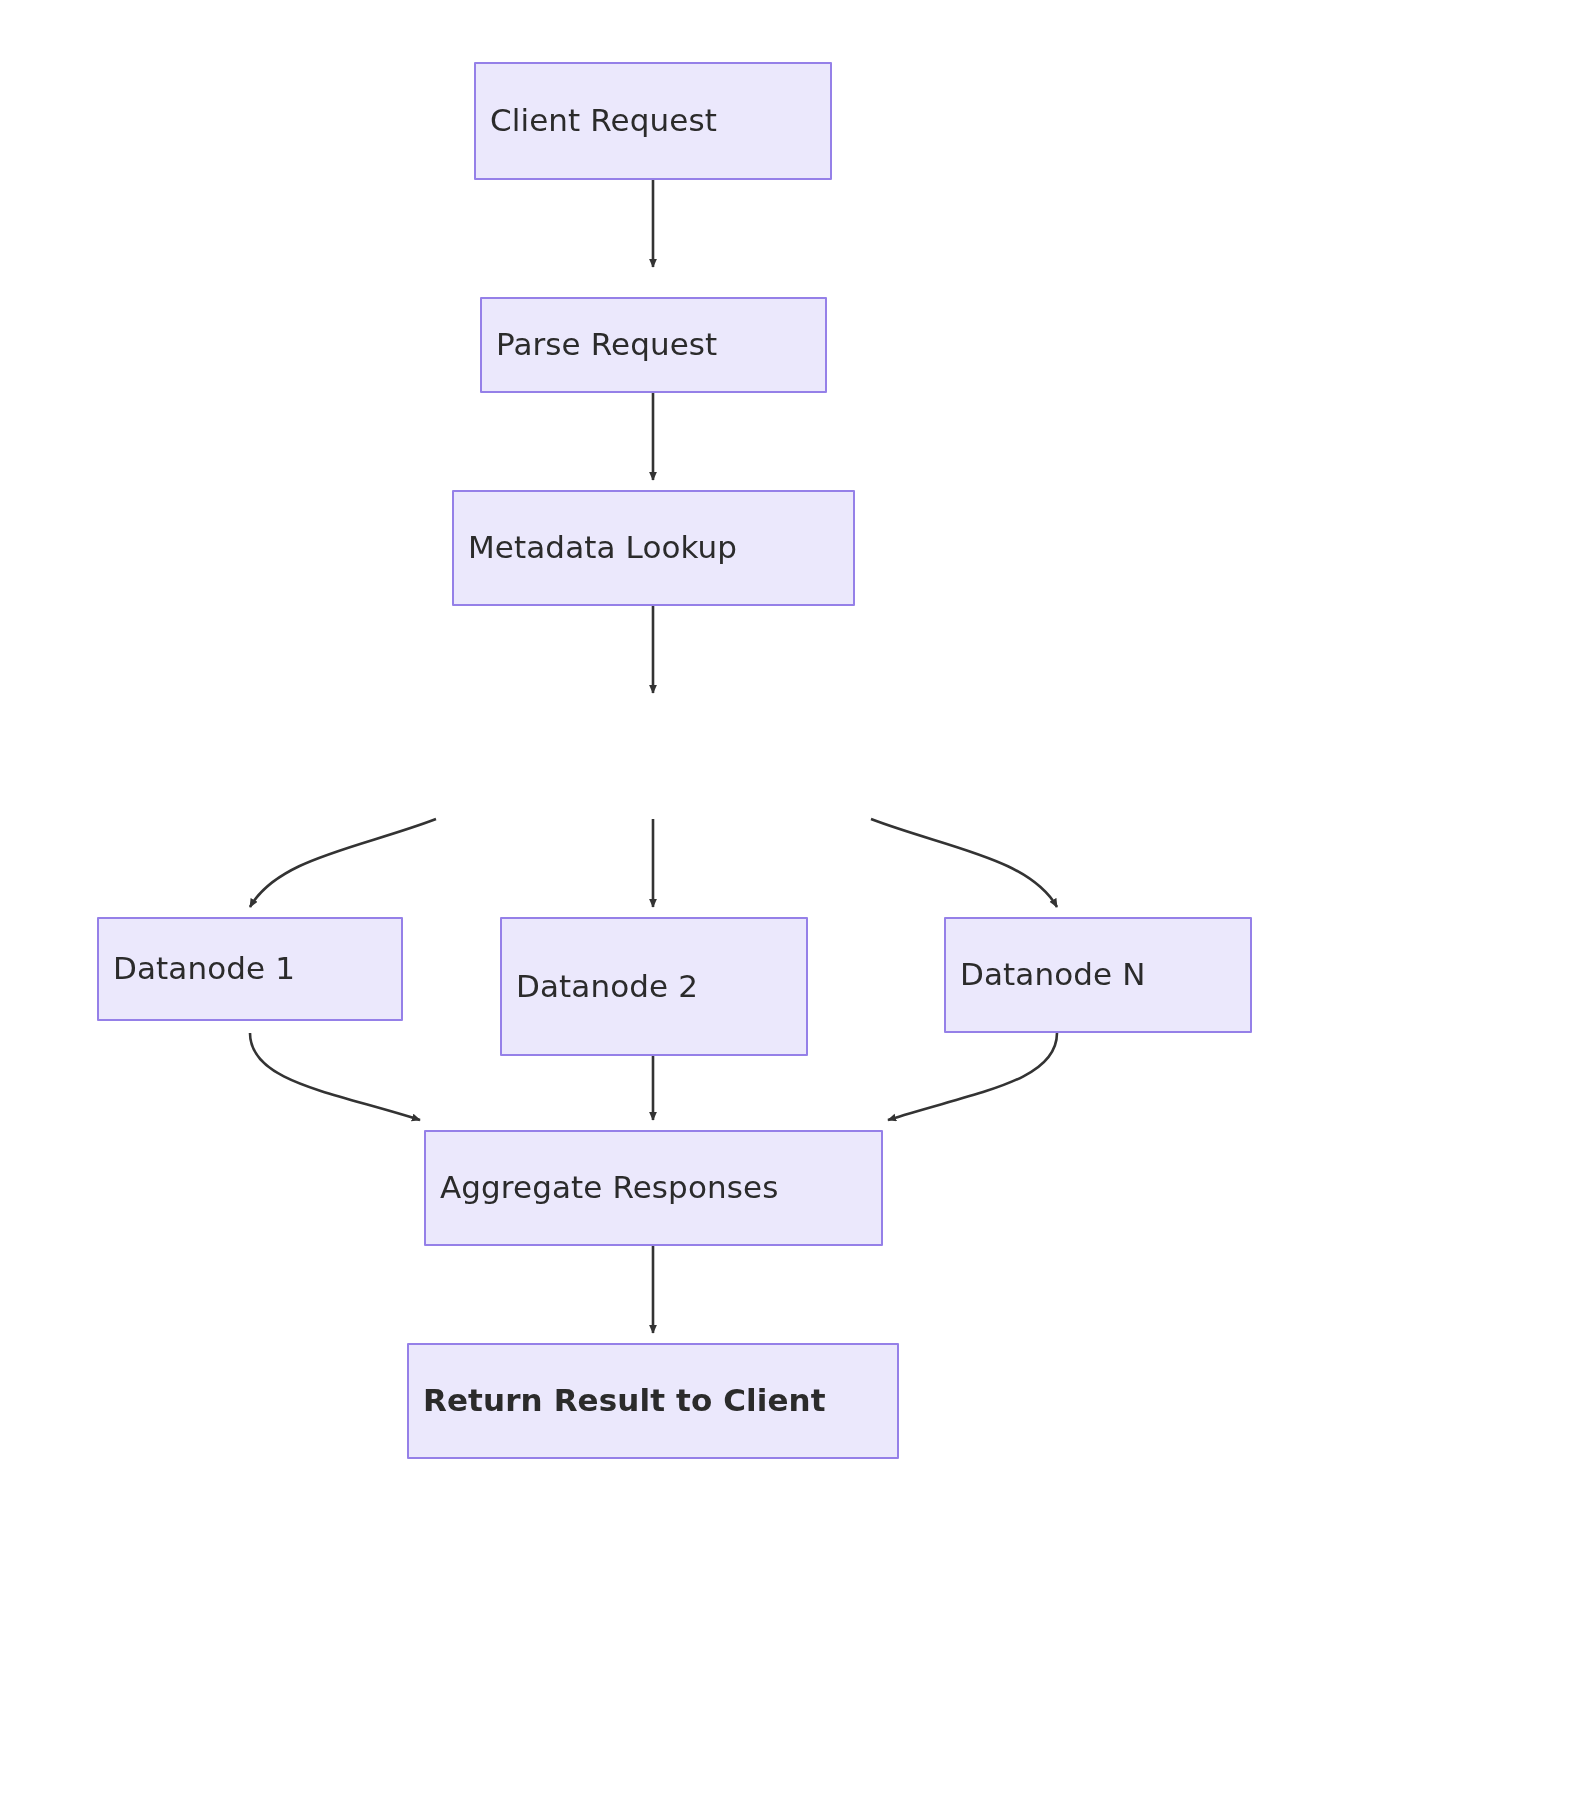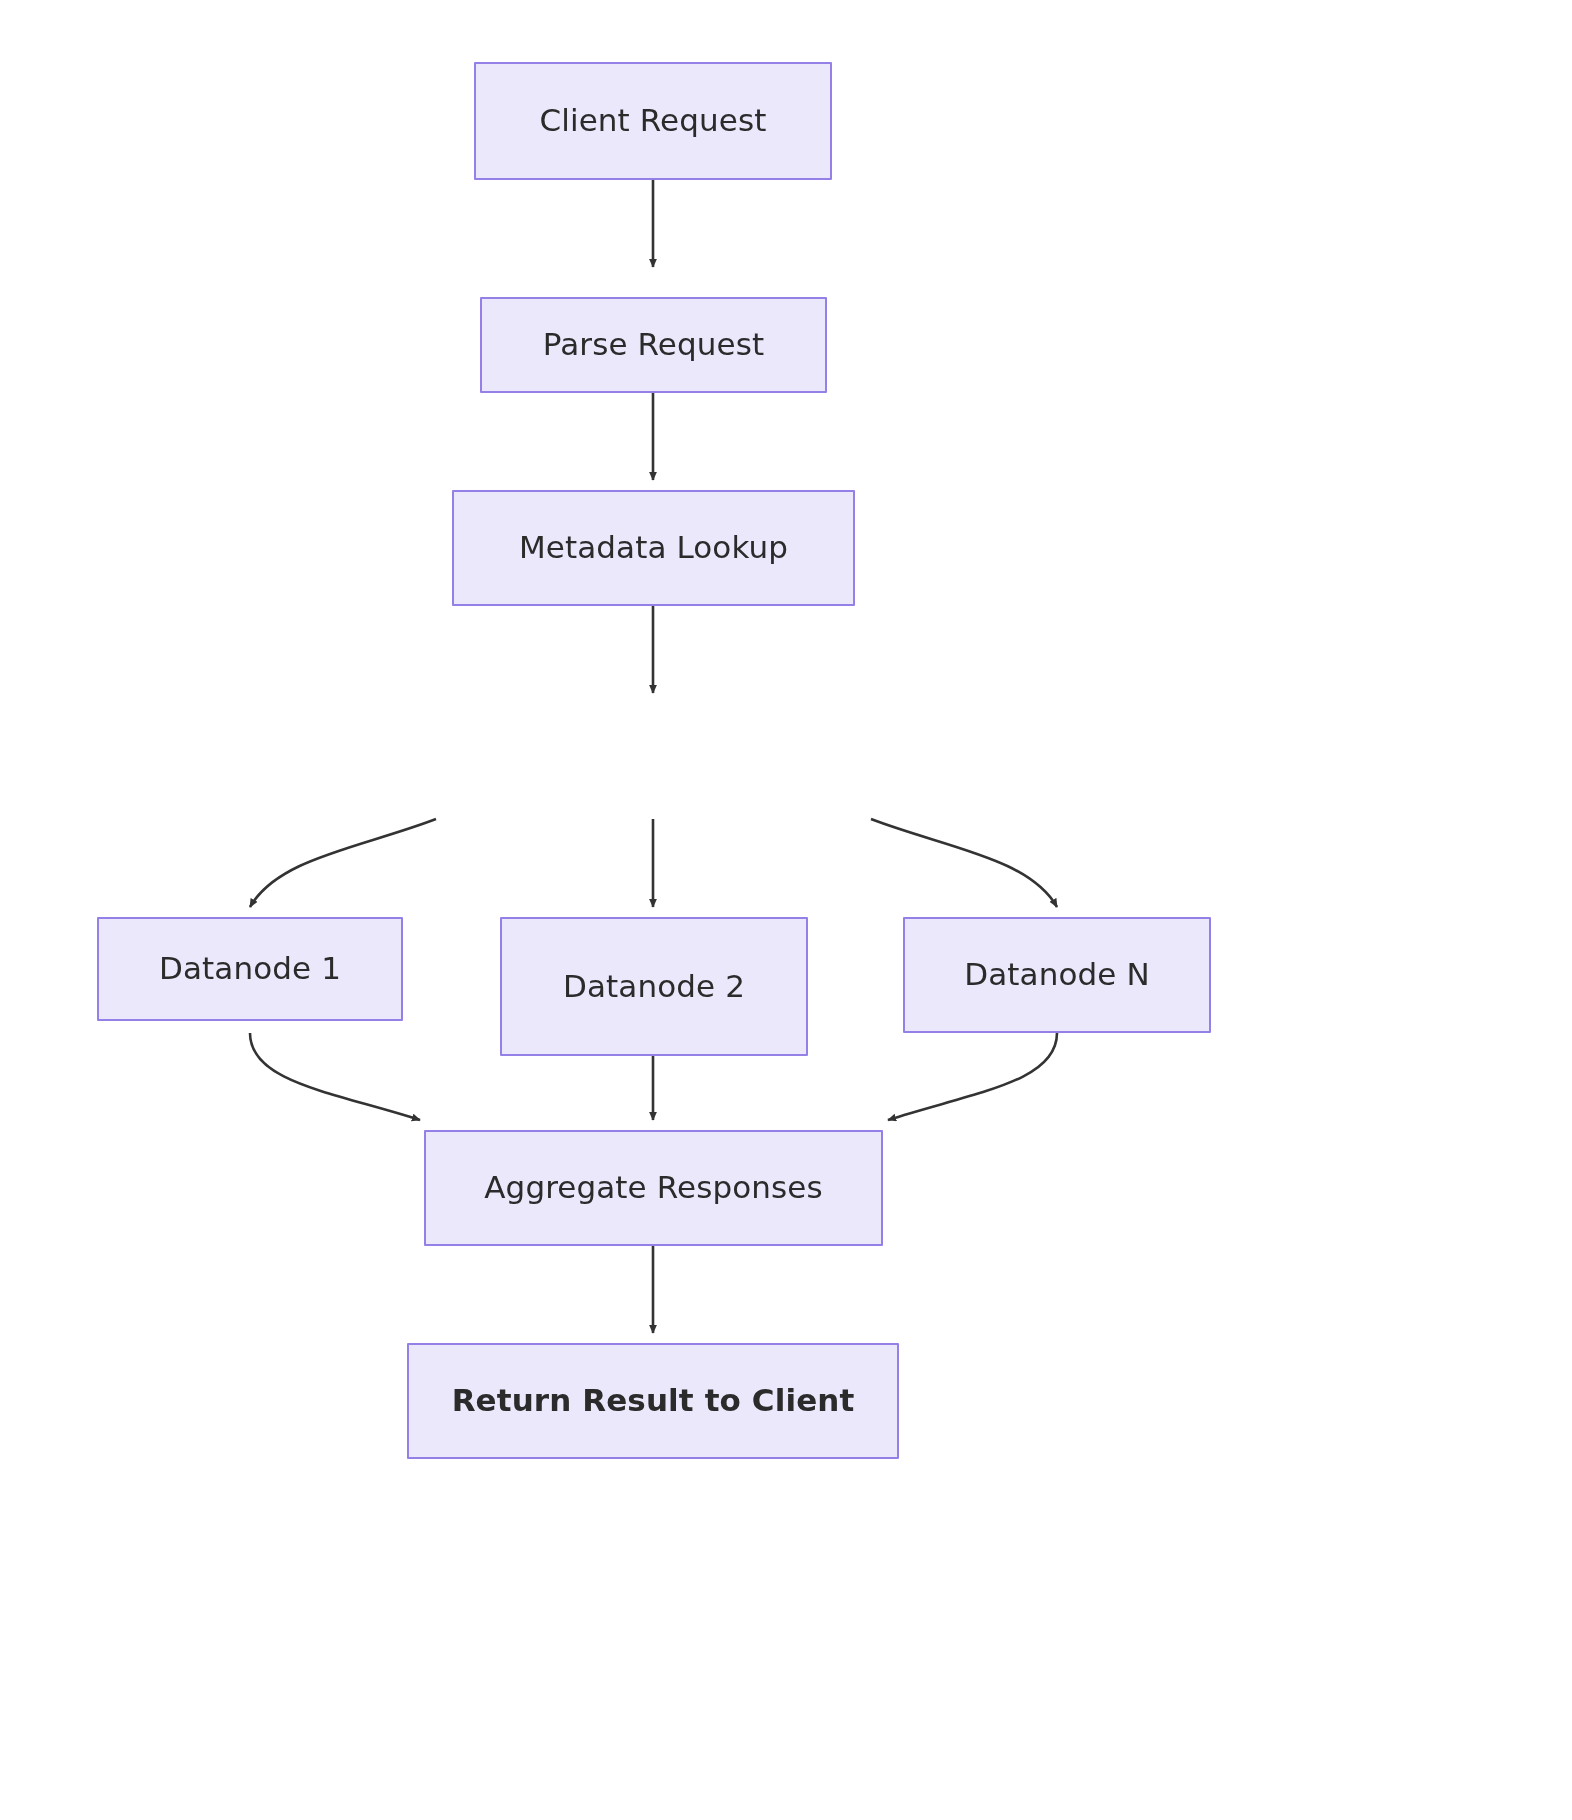--- a/index.html
+++ b/index.html
@@ -27,21 +27,20 @@
     pointer-events: none;
   }
   .flow-node {
     position: absolute;
     box-sizing: border-box;
     background: #ebe8fc;
     border: 2px solid #9580e8;
     border-radius: 1px;
     display: flex;
     align-items: center;
-    justify-content: center;
     color: #2b2b2b;
     font-size: 31px;
     font-weight: 400;
     letter-spacing: 0.1px;
     line-height: 1.2;
     text-align: center;
     font-family: "DejaVu Sans", "Liberation Sans", sans-serif;
   }
   .flow-node .node-label {
     display: block;
@@ -49,21 +48,21 @@
     white-space: nowrap;
   }
 
   
   #node-client-request      { left: 474px;  top: 62px;   width: 358px; height: 118px; }
   #node-parse-request       { left: 480px;  top: 277px;  width: 347px; height: 96px; margin-top: 20px; }
   #node-metadata-lookup     { left: 452px;  top: 490px;  width: 403px; height: 116px; }
   #node-split-route-request { left: 416px;  top: 703px;  width: 475px; height: 116px; }
   #node-datanode-1          { left: 97px;   top: 917px;  width: 306px; height: 104px; }
   #node-datanode-2          { left: 500px;  top: 917px;  width: 308px; height: 139px; }
-  #node-datanode-n          { left: 903px;  top: 917px;  width: 308px; height: 116px; }
+  #node-datanode-n          { left: 944px;  top: 917px;  width: 308px; height: 116px; }
   #node-aggregate-responses { left: 424px;  top: 1130px; width: 459px; height: 116px; }
   #node-return-result       { left: 407px;  top: 1343px; width: 492px; height: 116px; font-weight: bold; }
 </style>
 </head>
 <body>
 
 <div id="diagram-root">
 
   <svg id="edge-layer" viewBox="0 0 1572 1820" width="1572" height="1820" xmlns="http://www.w3.org/2000/svg" aria-hidden="true">
     <defs>

